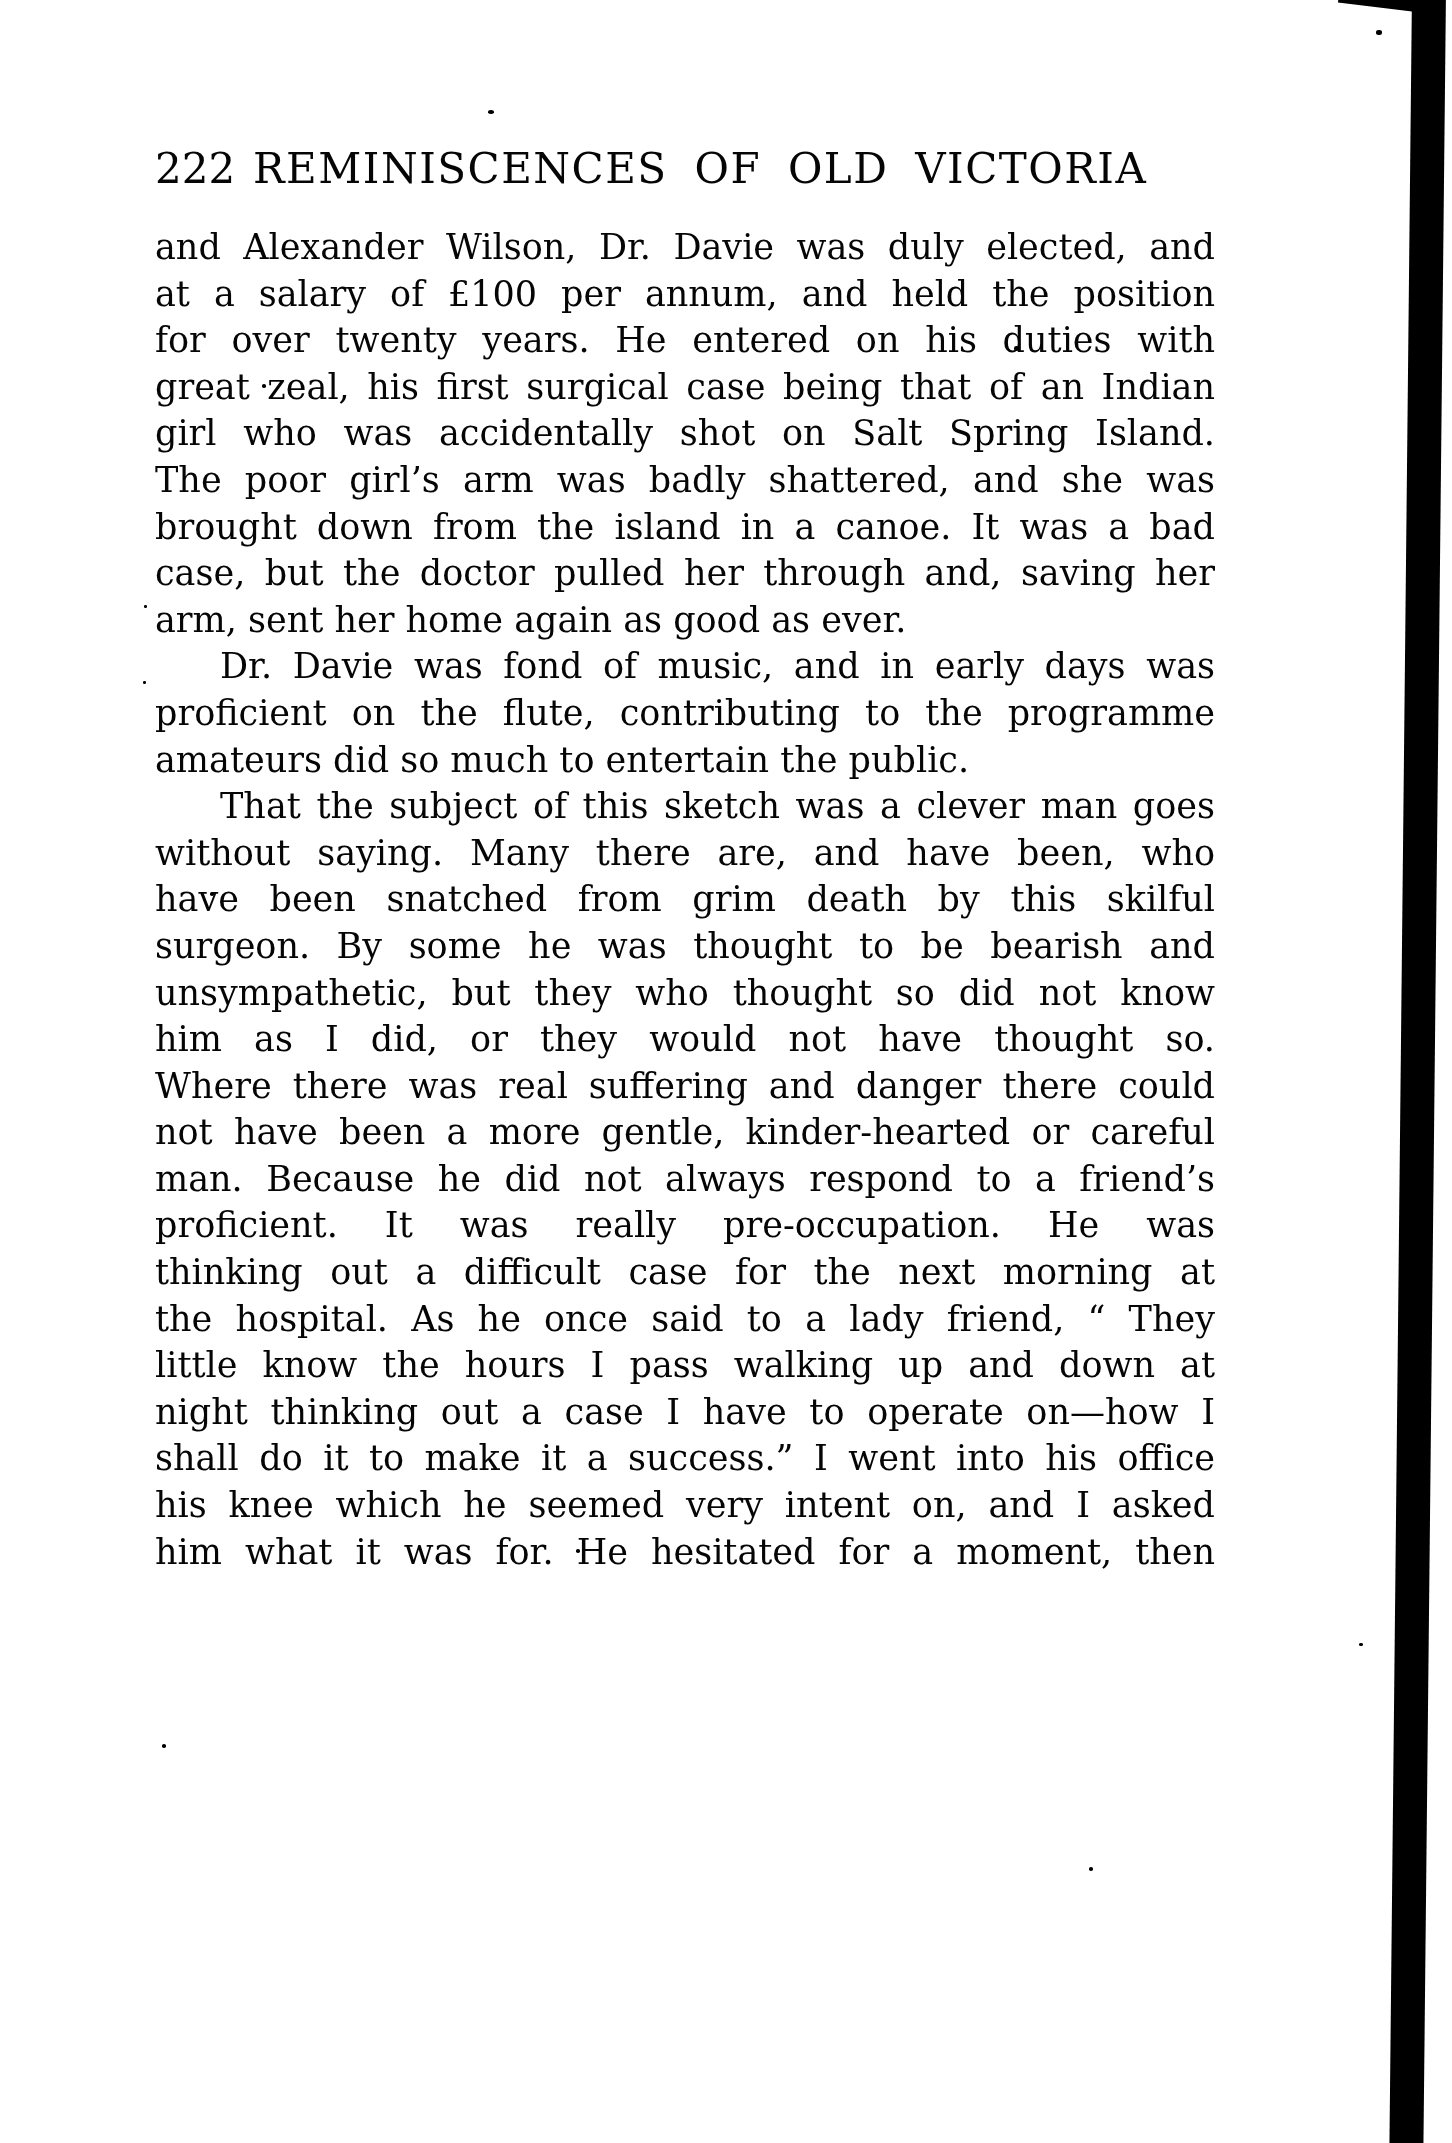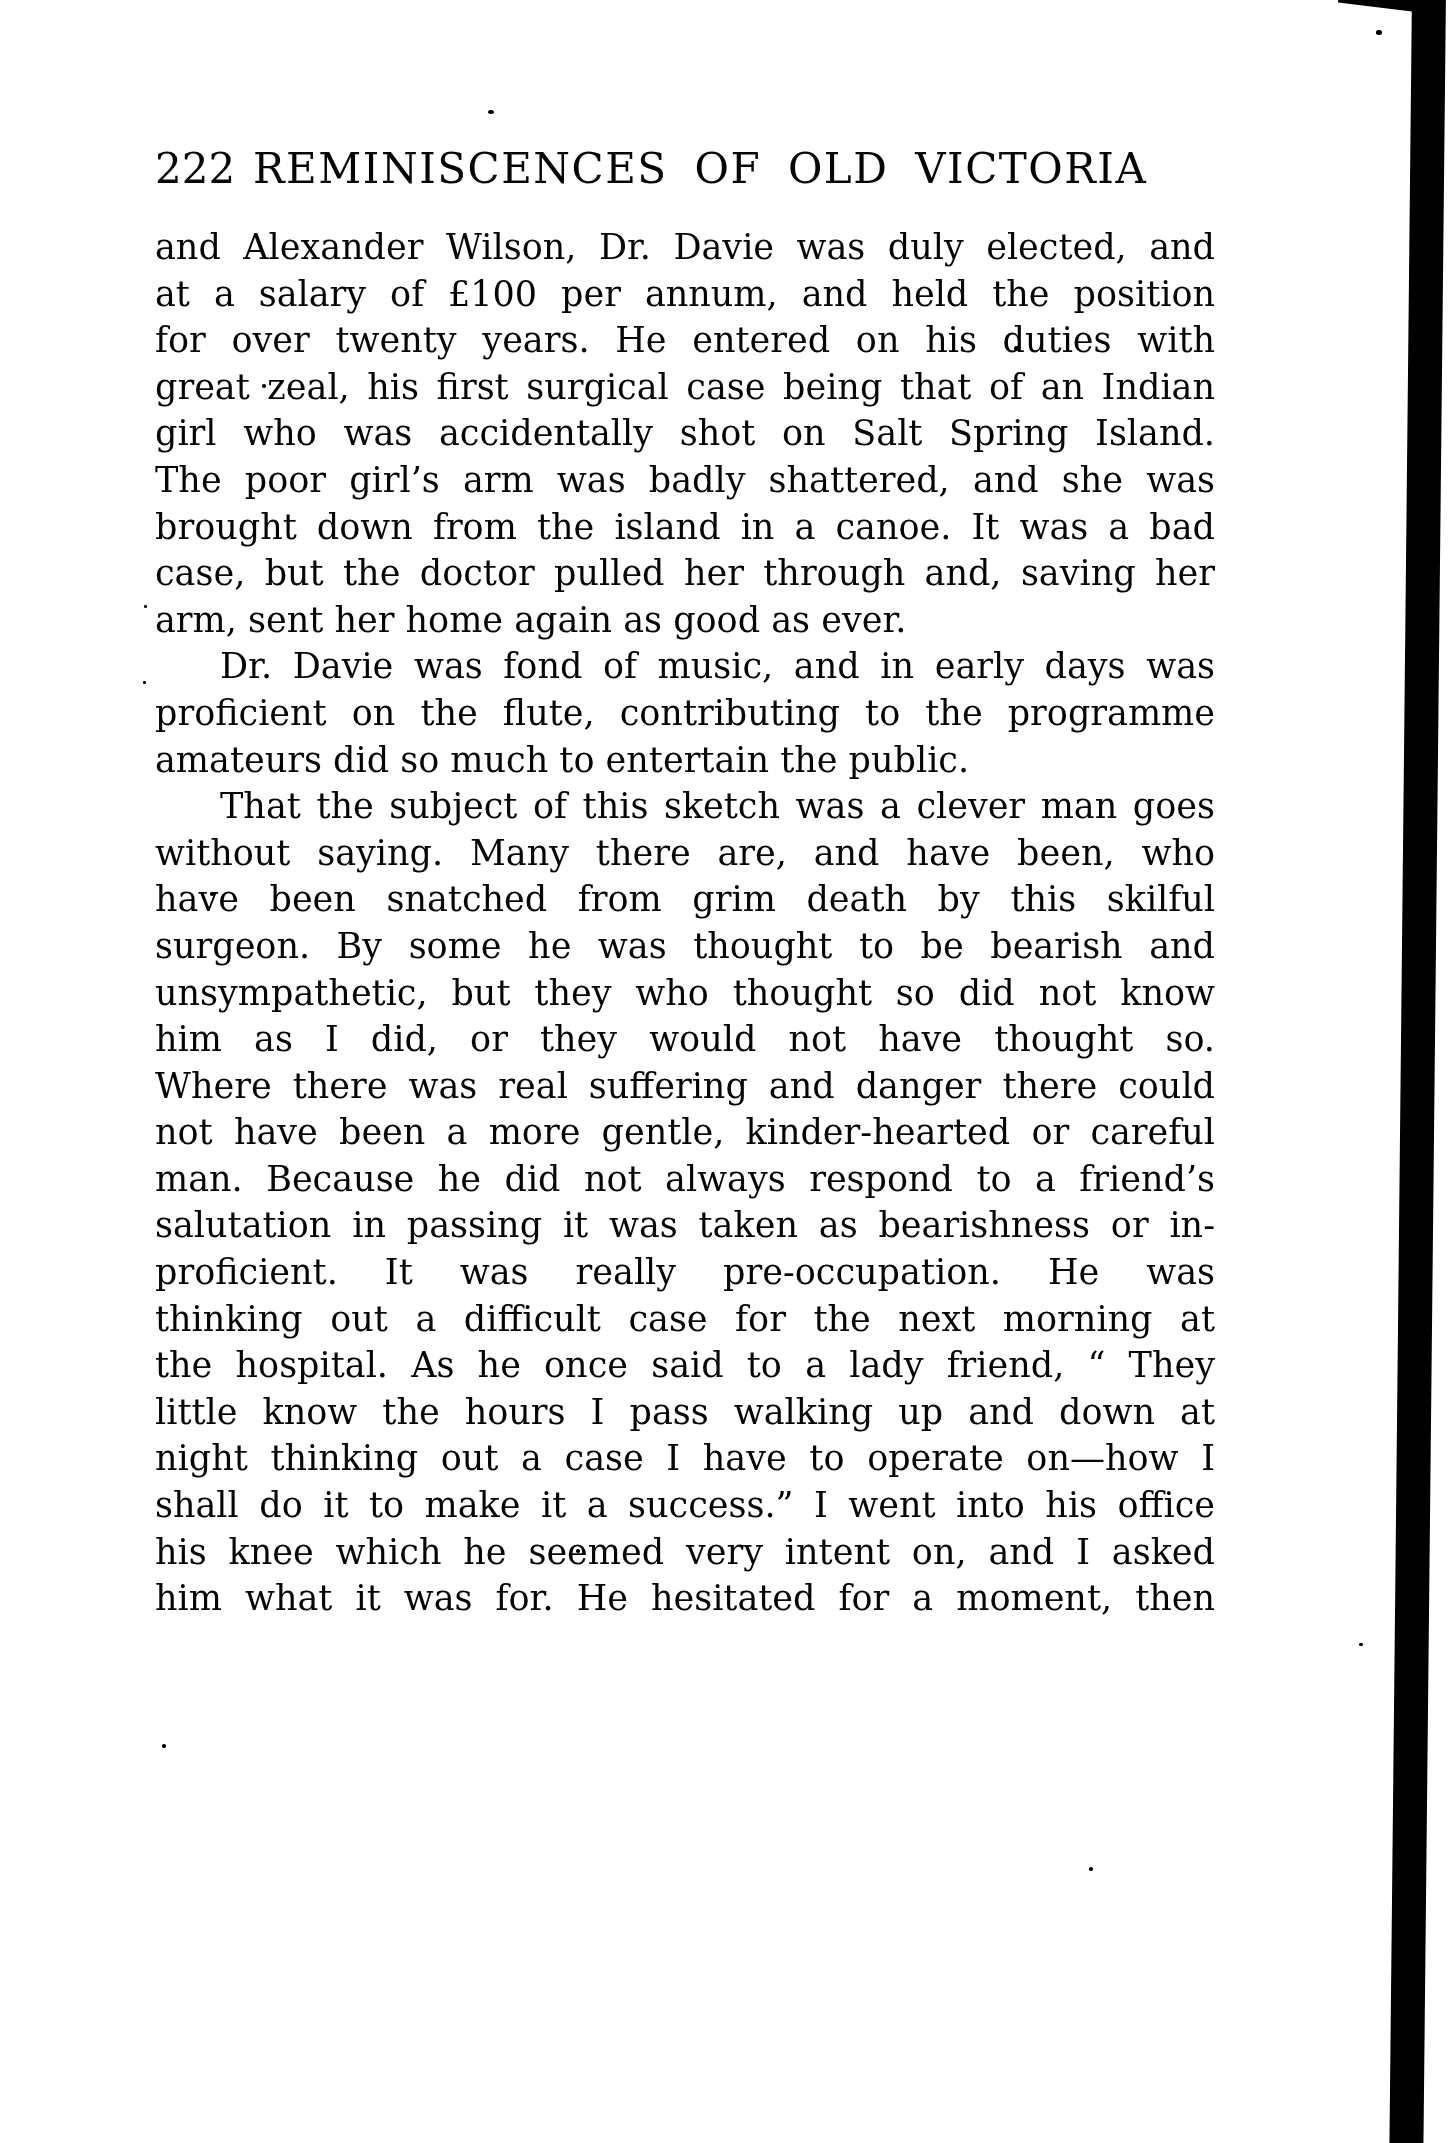--- a/index.html
+++ b/index.html
@@ -108,21 +108,20 @@
     <div class="line para-end">amateurs did so much to entertain the public.</div>
     <div class="line indent">That the subject of this sketch was a clever man goes</div>
     <div class="line">without saying.  Many there are, and have been, who</div>
     <div class="line">have been snatched from grim death by this skilful</div>
     <div class="line">surgeon.  By some he was thought to be bearish and</div>
     <div class="line">unsympathetic, but they who thought so did not know</div>
     <div class="line">him as I did, or they would not have thought so.</div>
     <div class="line">Where there was real suffering and danger there could</div>
     <div class="line">not have been a more gentle, kinder-hearted or careful</div>
     <div class="line">man.  Because he did not always respond to a friend’s</div>
-    <div class="line">salutation in passing it was taken as bearishness or in-</div>
     <div class="line">proficient.  It was really pre-occupation.  He was</div>
     <div class="line">thinking out a difficult case for the next morning at</div>
     <div class="line">the hospital.  As he once said to a lady friend, “ They</div>
     <div class="line">little know the hours I pass walking up and down at</div>
     <div class="line">night thinking out a case I have to operate on—how I</div>
     <div class="line">shall do it to make it a success.”  I went into his office</div>
     <div class="line">his knee which he seemed very intent on, and I asked</div>
     <div class="line">him what it was for.  He hesitated for a moment, then</div>
   </div>
 

